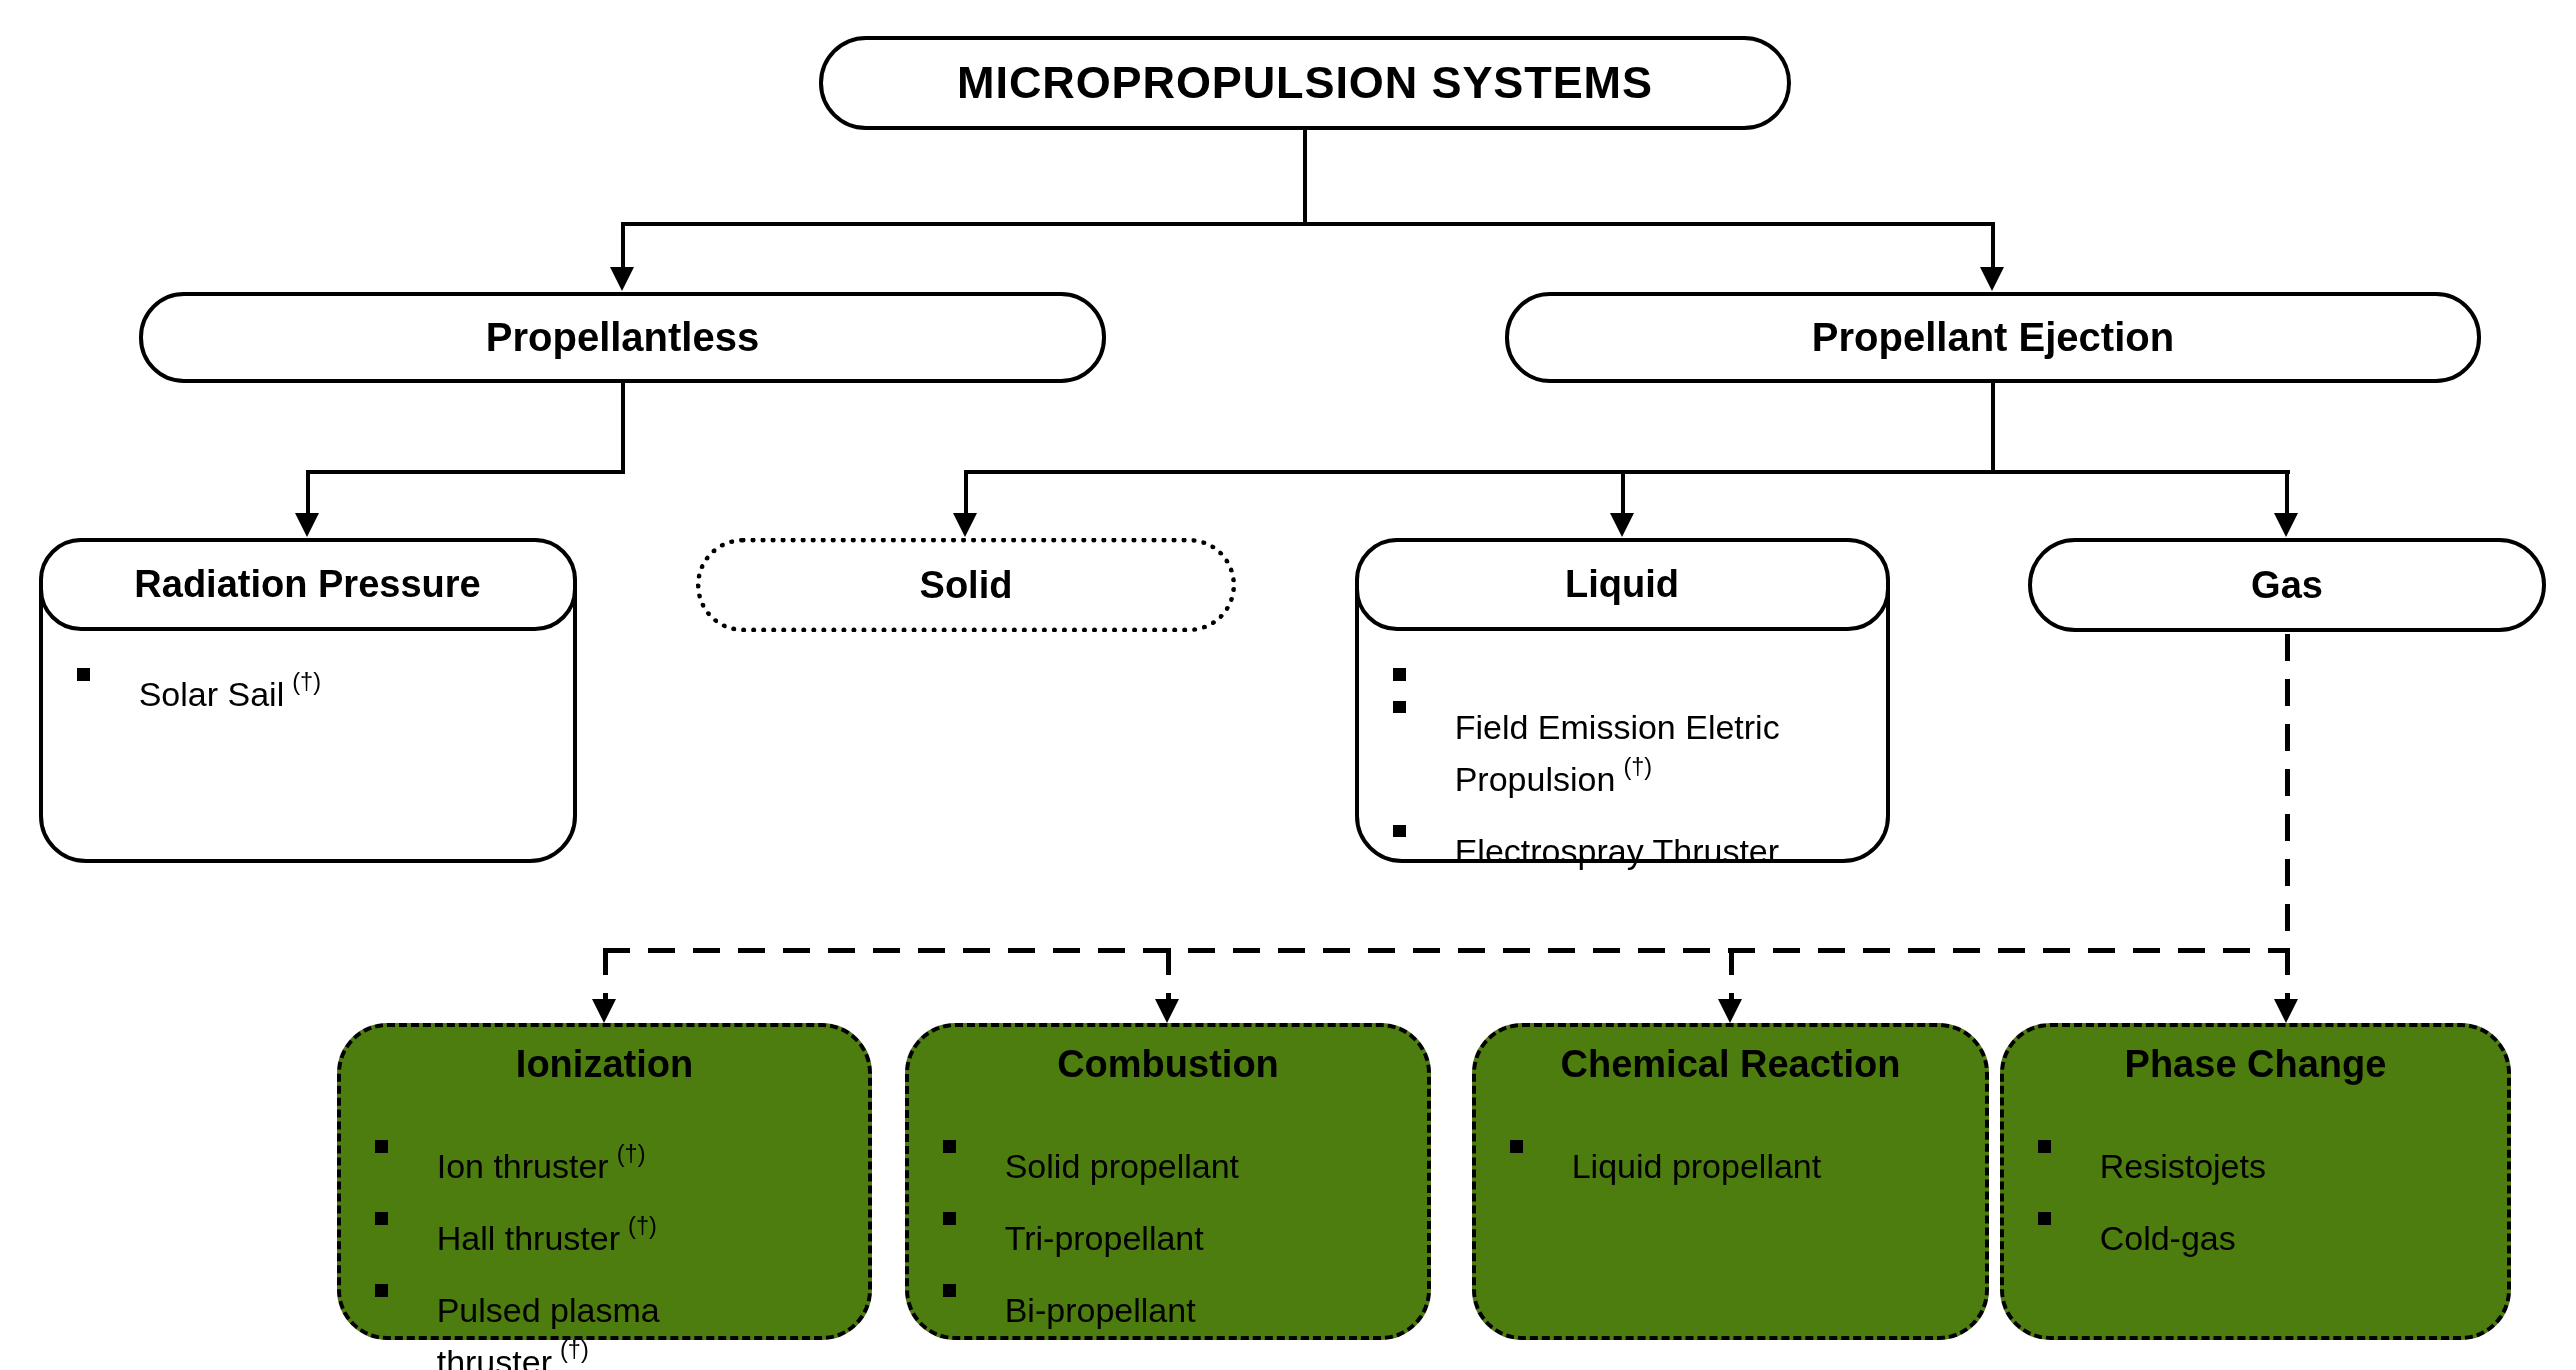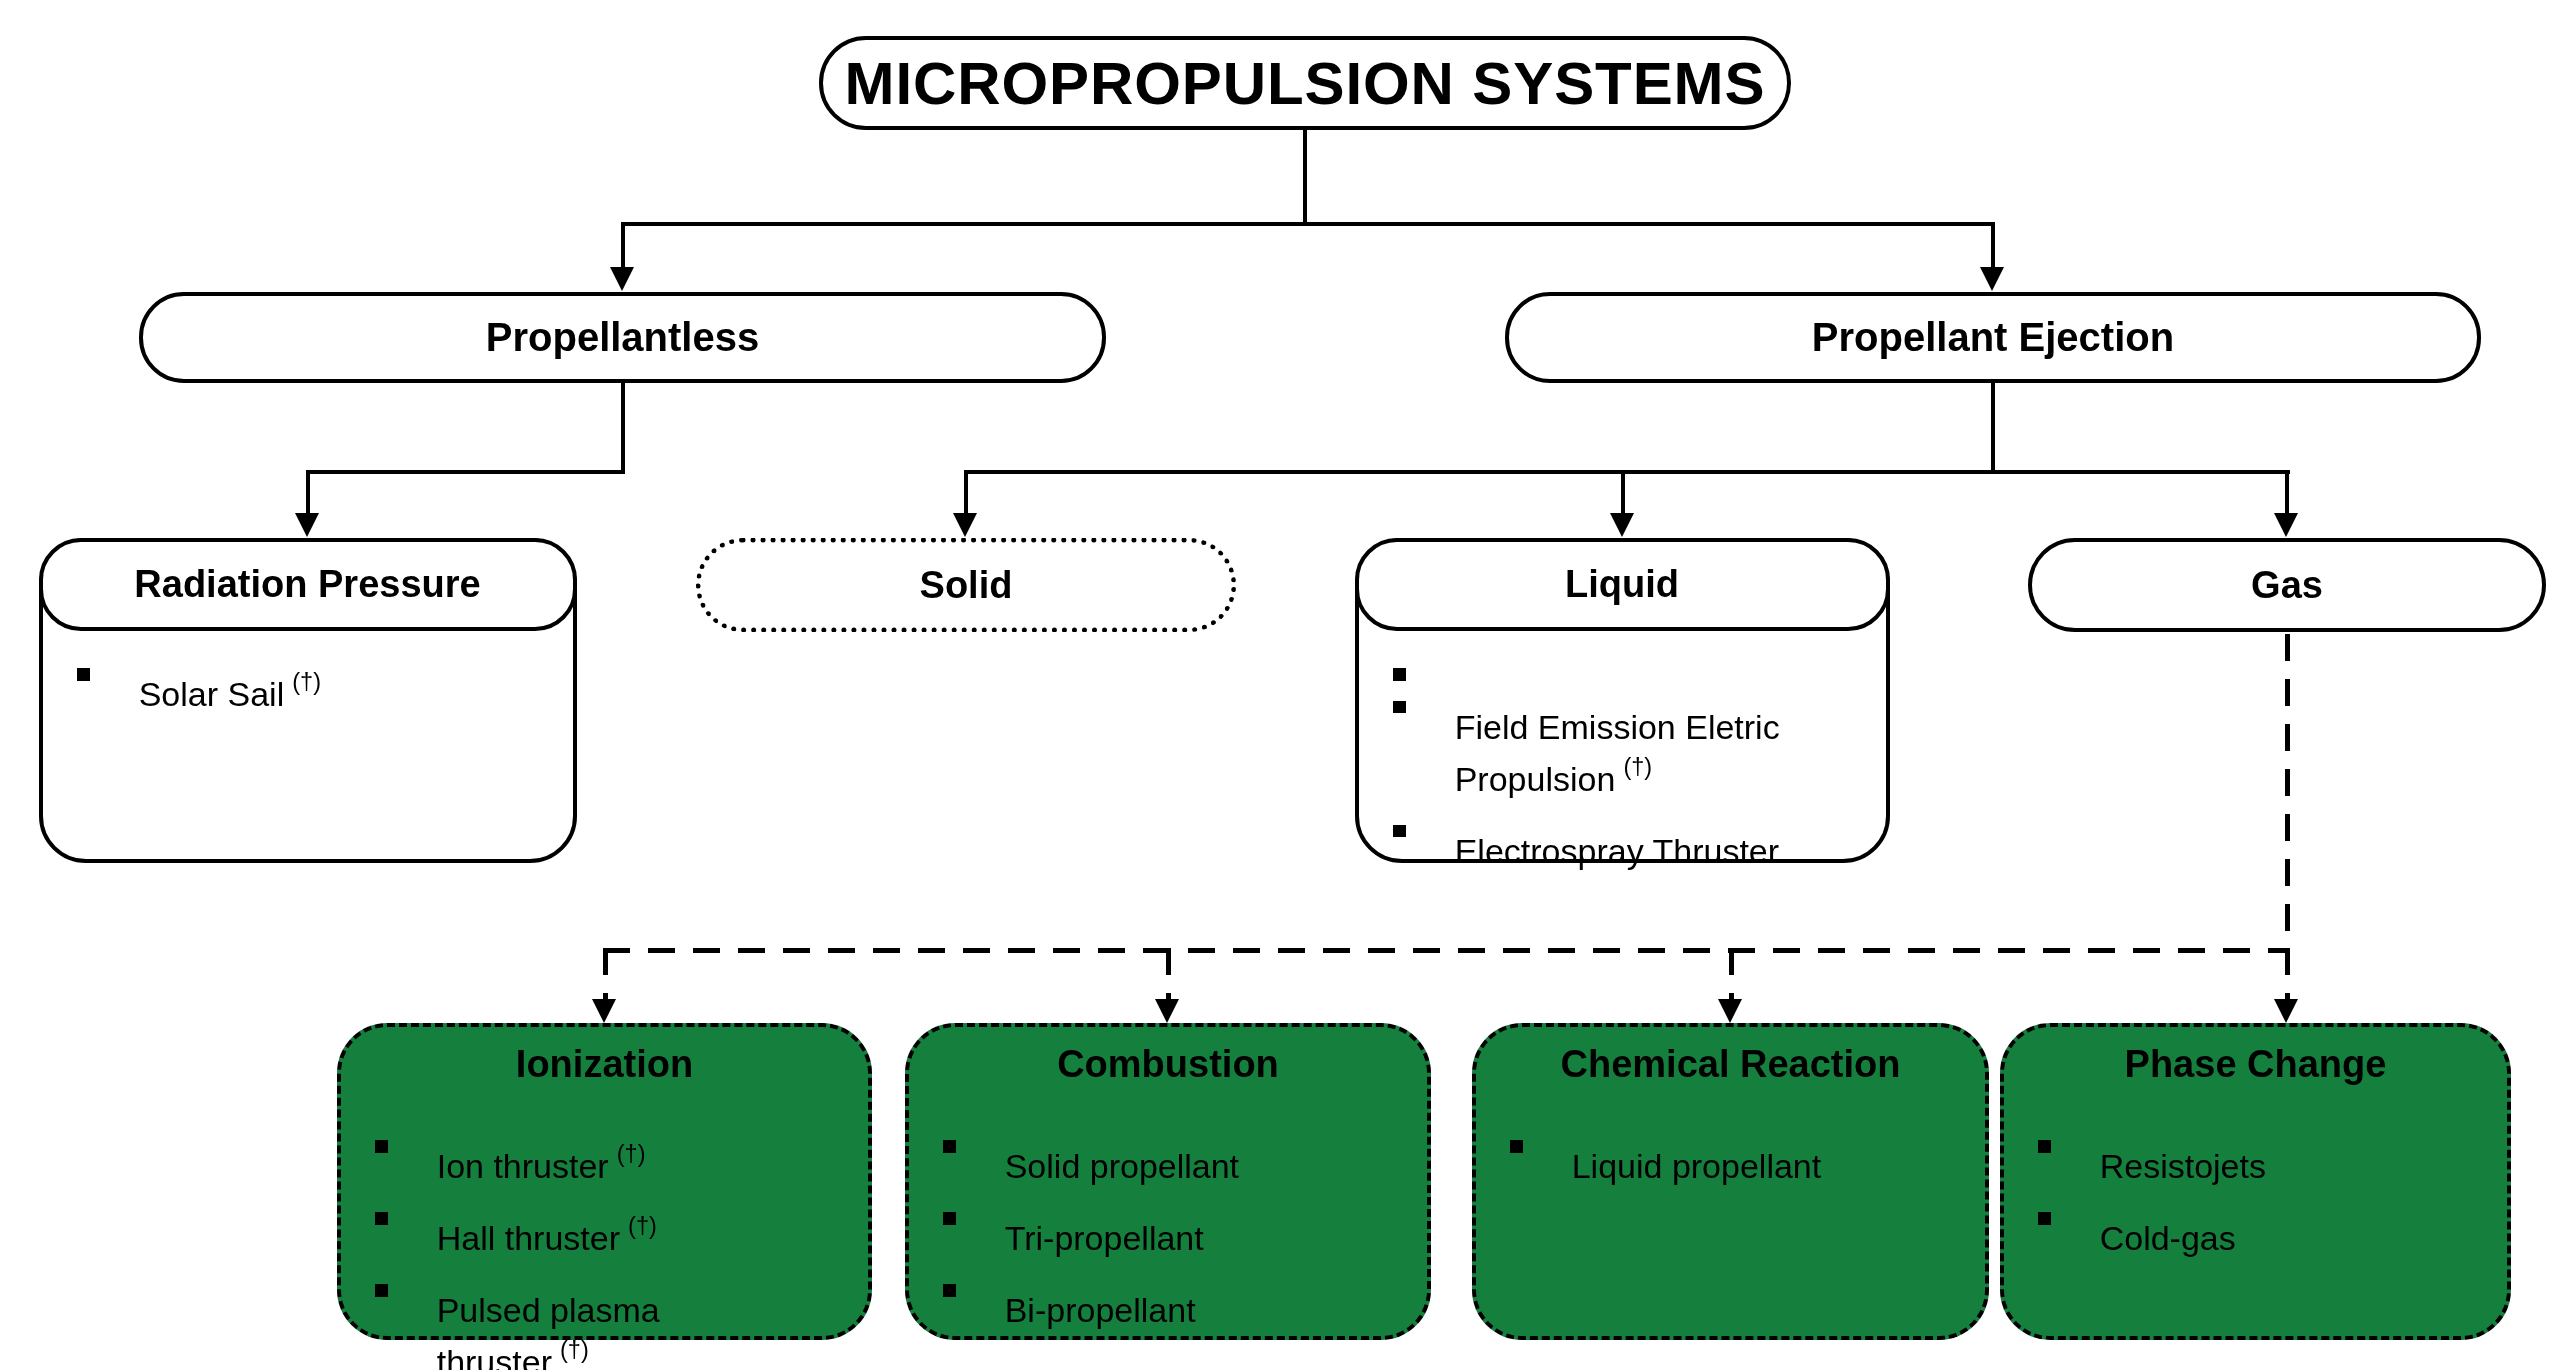--- a/index.html
+++ b/index.html
@@ -19,21 +19,21 @@
     position: absolute;
     border: 4.5px solid #000;
     border-radius: 47px;
     background: #fff;
     display: flex;
     align-items: center;
     justify-content: center;
   }
   .pill.dotted { border: 5.4px dotted #000; }
   .pill-label { font-weight: 700; text-align: center; white-space: nowrap; }
-  .lbl-root { font-size: 60px; letter-spacing: 0.9px; }
+  .lbl-root { font-size: 45px; letter-spacing: 0.9px; }
   .lbl-l1   { font-size: 40px; }
   .lbl-l2   { font-size: 38px; }
 
   .compound {
     position: absolute;
     border: 4.5px solid #000;
     border-radius: 47px;
     background: #fff;
   }
   .compound .head {
@@ -43,21 +43,21 @@
     border: 4.5px solid #000;
     border-radius: 42px;
     background: #fff;
     display: flex; align-items: center; justify-content: center;
   }
 
   .dashedbox {
     position: absolute;
     border: 4.5px dashed #000;
     border-radius: 50px;
-    background: #15803d;
+    background: #4d7c0f;
   }
   .dashedbox .dtitle {
     font-weight: 700; font-size: 38px; text-align: center;
     padding-top: 16.3px; white-space: nowrap;
   }
 
   
   ul.blist { list-style: none; margin: 0; padding: 0 0 0 34px; }
   ul.blist li {
     display: flex; align-items: flex-start;

